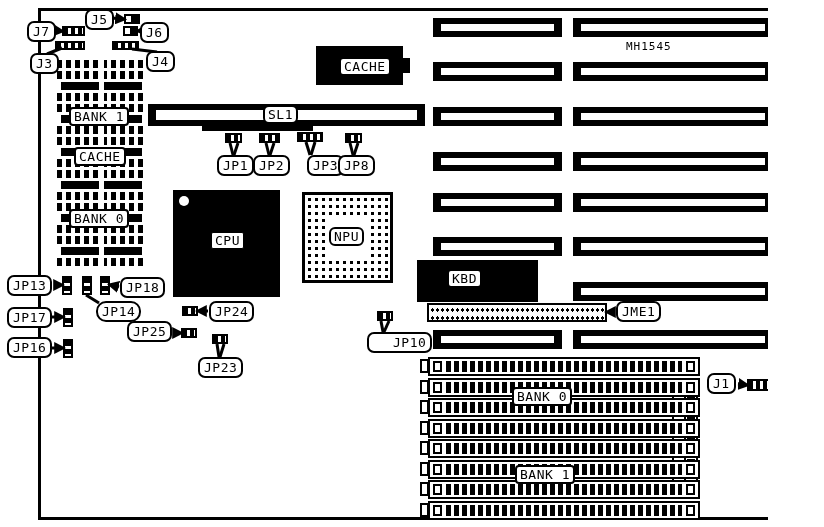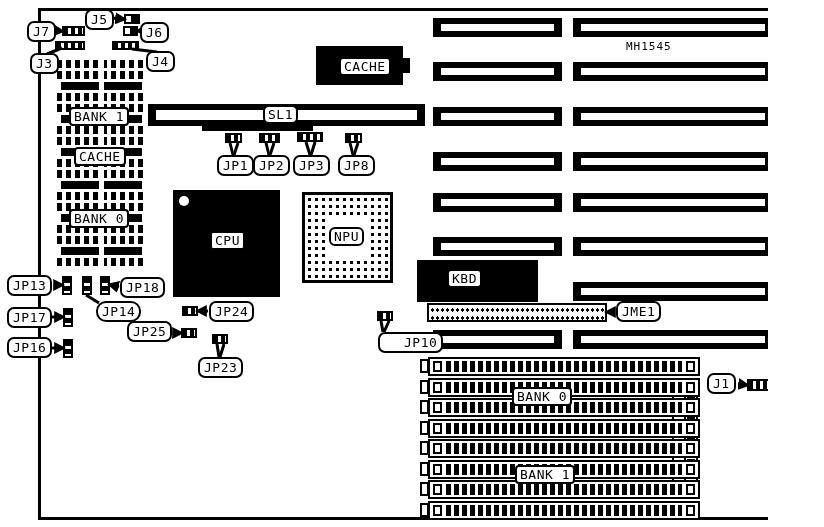--- a/index.html
+++ b/index.html
@@ -98,21 +98,21 @@
   <div class="abs" style="left:202px;top:126px;width:111px;height:5px;background:#000;"></div>
   <div class="chiplbl" style="left:263px;top:105px;border-radius:6px;">SL1</div>
 
   <div class="jmp-h" style="left:225px;top:133px;width:17px;height:10px;"></div>
   <div class="jmp-h" style="left:259px;top:133px;width:21px;height:10px;"></div>
   <div class="jmp-h" style="left:297px;top:132px;width:26px;height:10px;"></div>
   <div class="jmp-h" style="left:345px;top:133px;width:17px;height:10px;"></div>
 
   <div class="tag" style="left:217px;top:155px;">JP1</div>
   <div class="tag" style="left:253px;top:155px;">JP2</div>
-  <div class="tag" style="left:293px;top:155px;text-align:right;">JP3</div>
+  <div class="tag" style="left:307px;top:155px;text-align:right;">JP3</div>
   <div class="tag" style="left:338px;top:155px;">JP8</div>
 
   <div class="abs" style="left:316px;top:46px;width:87px;height:39px;background:#000;"></div>
   <div class="abs" style="left:403px;top:58px;width:7px;height:15px;background:#000;"></div>
   <div class="chiplbl" style="left:339px;top:57px;">CACHE</div>
 
   <div class="abs" style="left:173px;top:190px;width:107px;height:107px;background:#000;"></div>
   <div class="abs" style="left:179px;top:196px;width:10px;height:10px;background:#fff;border-radius:50%;z-index:6;"></div>
   <div class="chiplbl" style="left:211px;top:232px;border-width:1px;border-radius:2px;">CPU</div>
 
@@ -120,21 +120,21 @@
   <div class="abs" style="left:325px;top:215px;width:45px;height:45px;background:#fff;z-index:6;"></div>
   <div class="chiplbl" style="left:329px;top:227px;border-radius:6px;text-align:center;">NPU</div>
 
   <div class="abs" style="left:417px;top:260px;width:121px;height:42px;background:#000;"></div>
   <div class="chiplbl" style="left:447px;top:269px;">KBD</div>
 
   <div class="abs" style="left:427px;top:303px;width:180px;height:19px;border:2px solid #000;background-image:radial-gradient(circle,#000 1.6px,transparent 1.8px);background-size:5px 8px;background-position:1px 1px;"></div>
   <div class="tag" style="left:616px;top:301px;">JME1</div>
 
   <div class="jmp-h" style="left:377px;top:311px;width:16px;height:10px;"></div>
-  <div class="tag" style="left:378px;top:332px;padding-left:24px;">JP10</div>
+  <div class="tag" style="left:367px;top:332px;padding-left:24px;">JP10</div>
 
   <div class="jmp-v" style="left:62px;top:276px;width:10px;height:19px;"></div>
   <div class="jmp-v" style="left:82px;top:276px;width:10px;height:19px;"></div>
   <div class="jmp-v" style="left:100px;top:276px;width:10px;height:19px;"></div>
   <div class="jmp-v" style="left:63px;top:308px;width:10px;height:19px;"></div>
   <div class="jmp-v" style="left:63px;top:339px;width:10px;height:19px;"></div>
   <div class="jmp-h" style="left:182px;top:306px;width:16px;height:10px;"></div>
   <div class="jmp-h" style="left:181px;top:328px;width:16px;height:10px;"></div>
   <div class="jmp-h" style="left:212px;top:334px;width:16px;height:10px;"></div>
 

